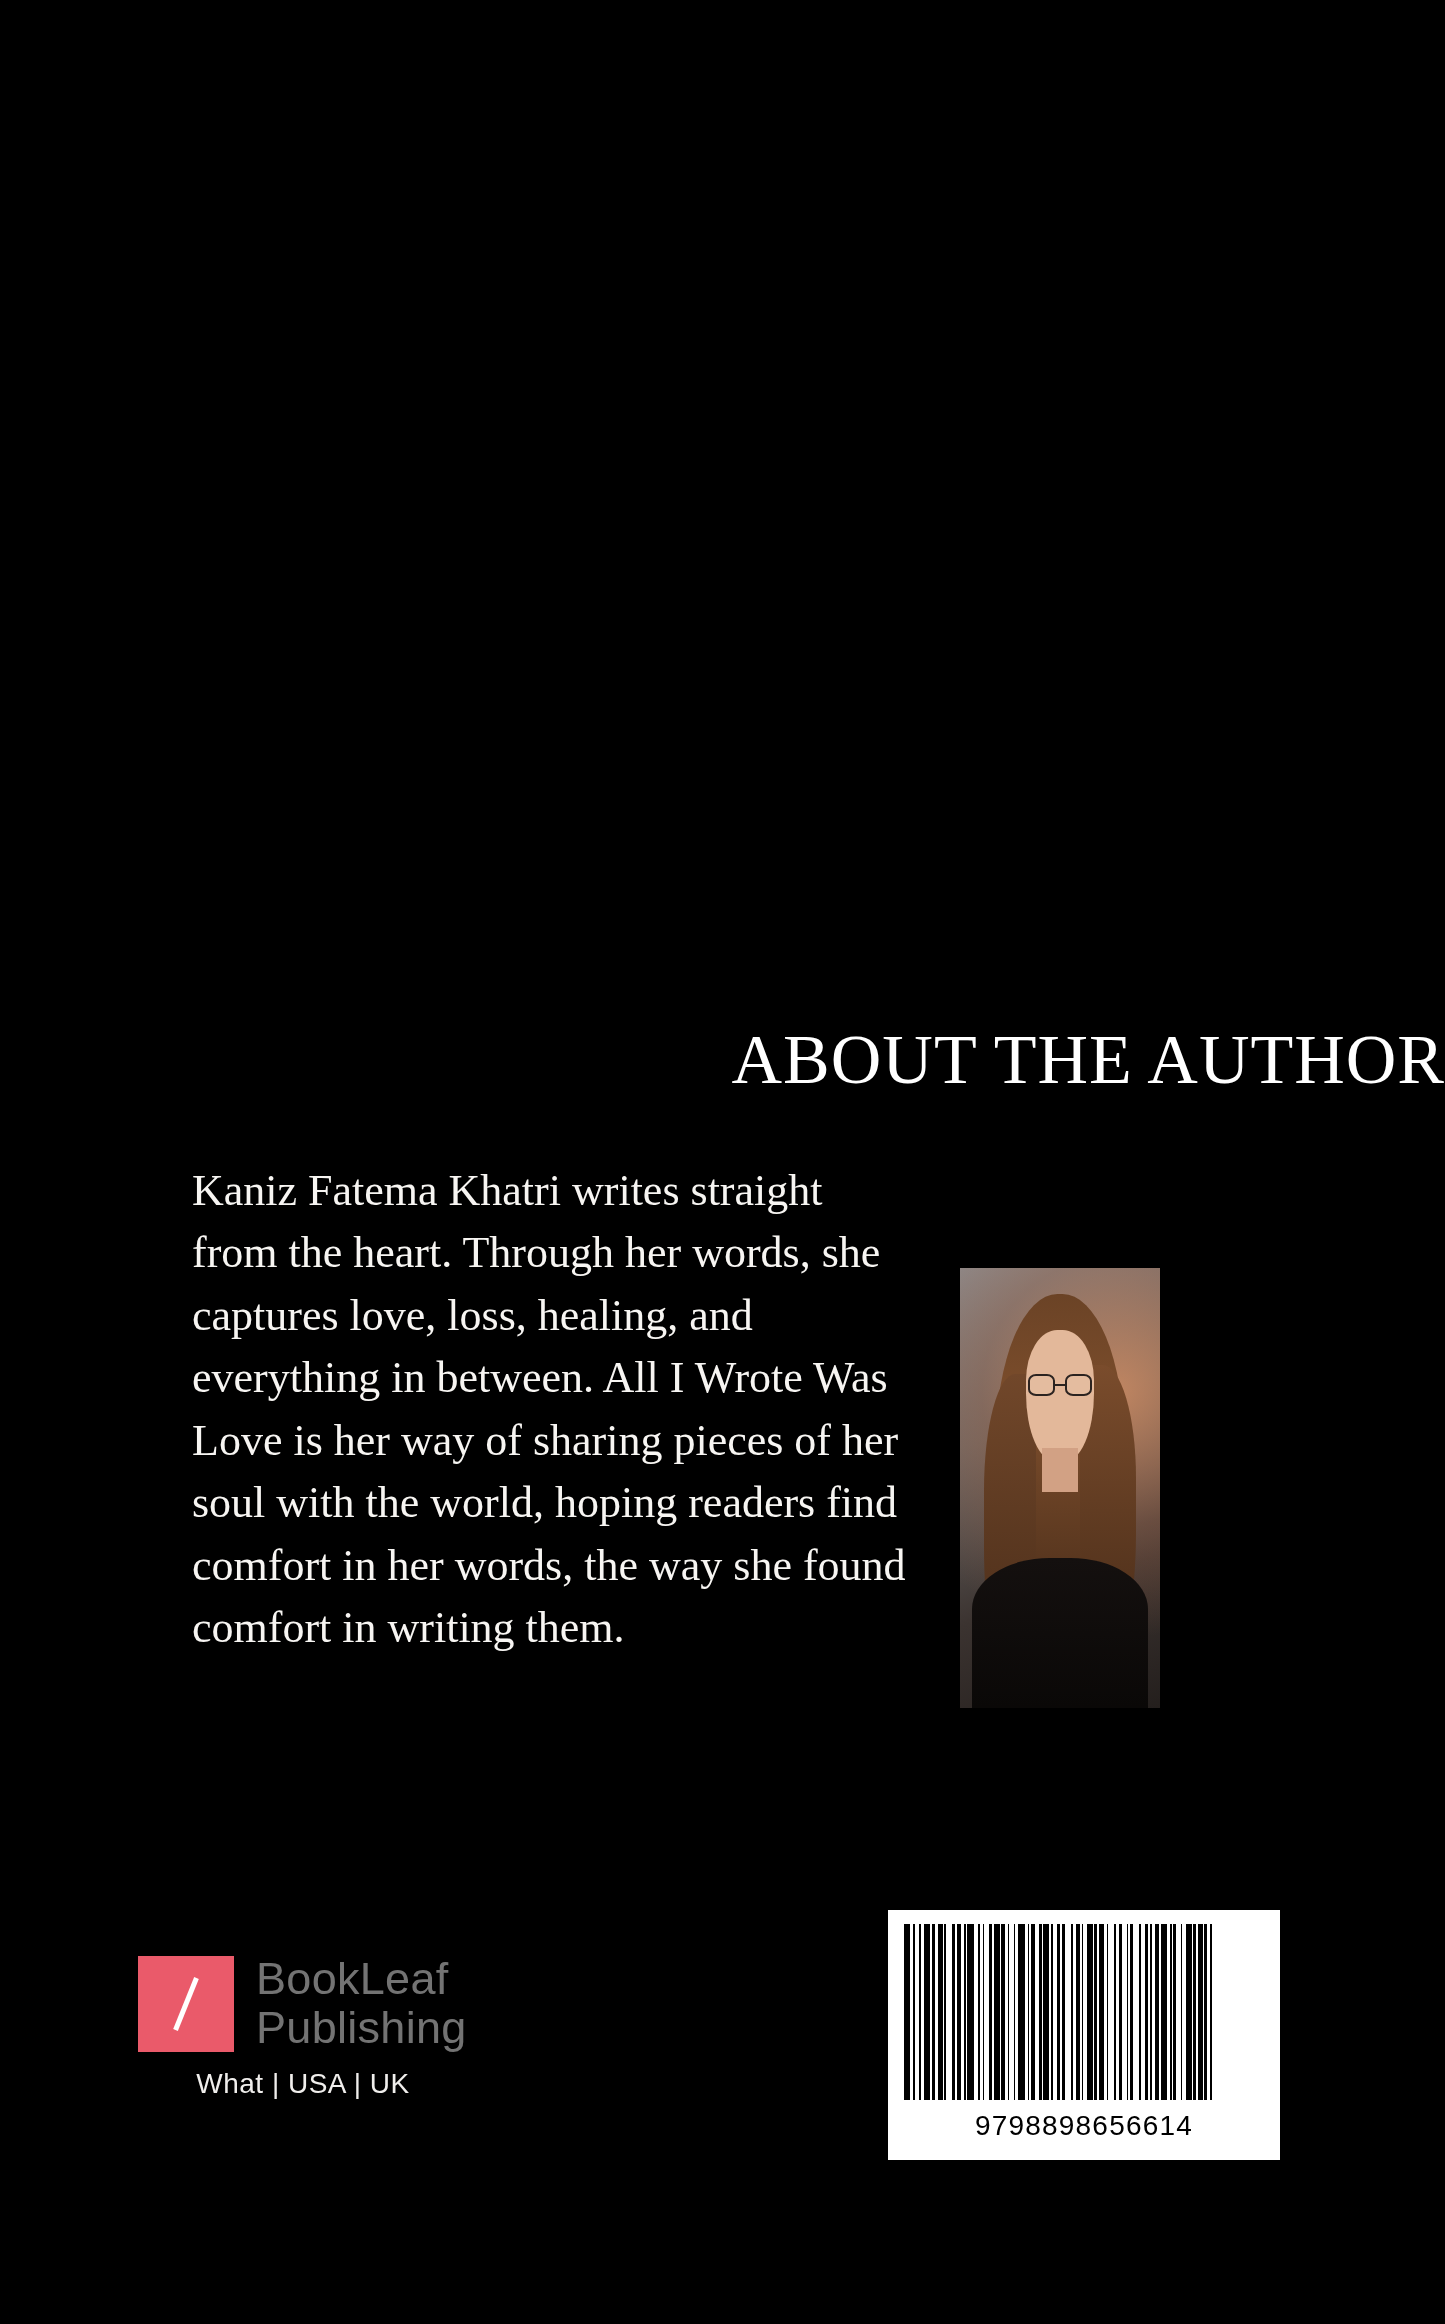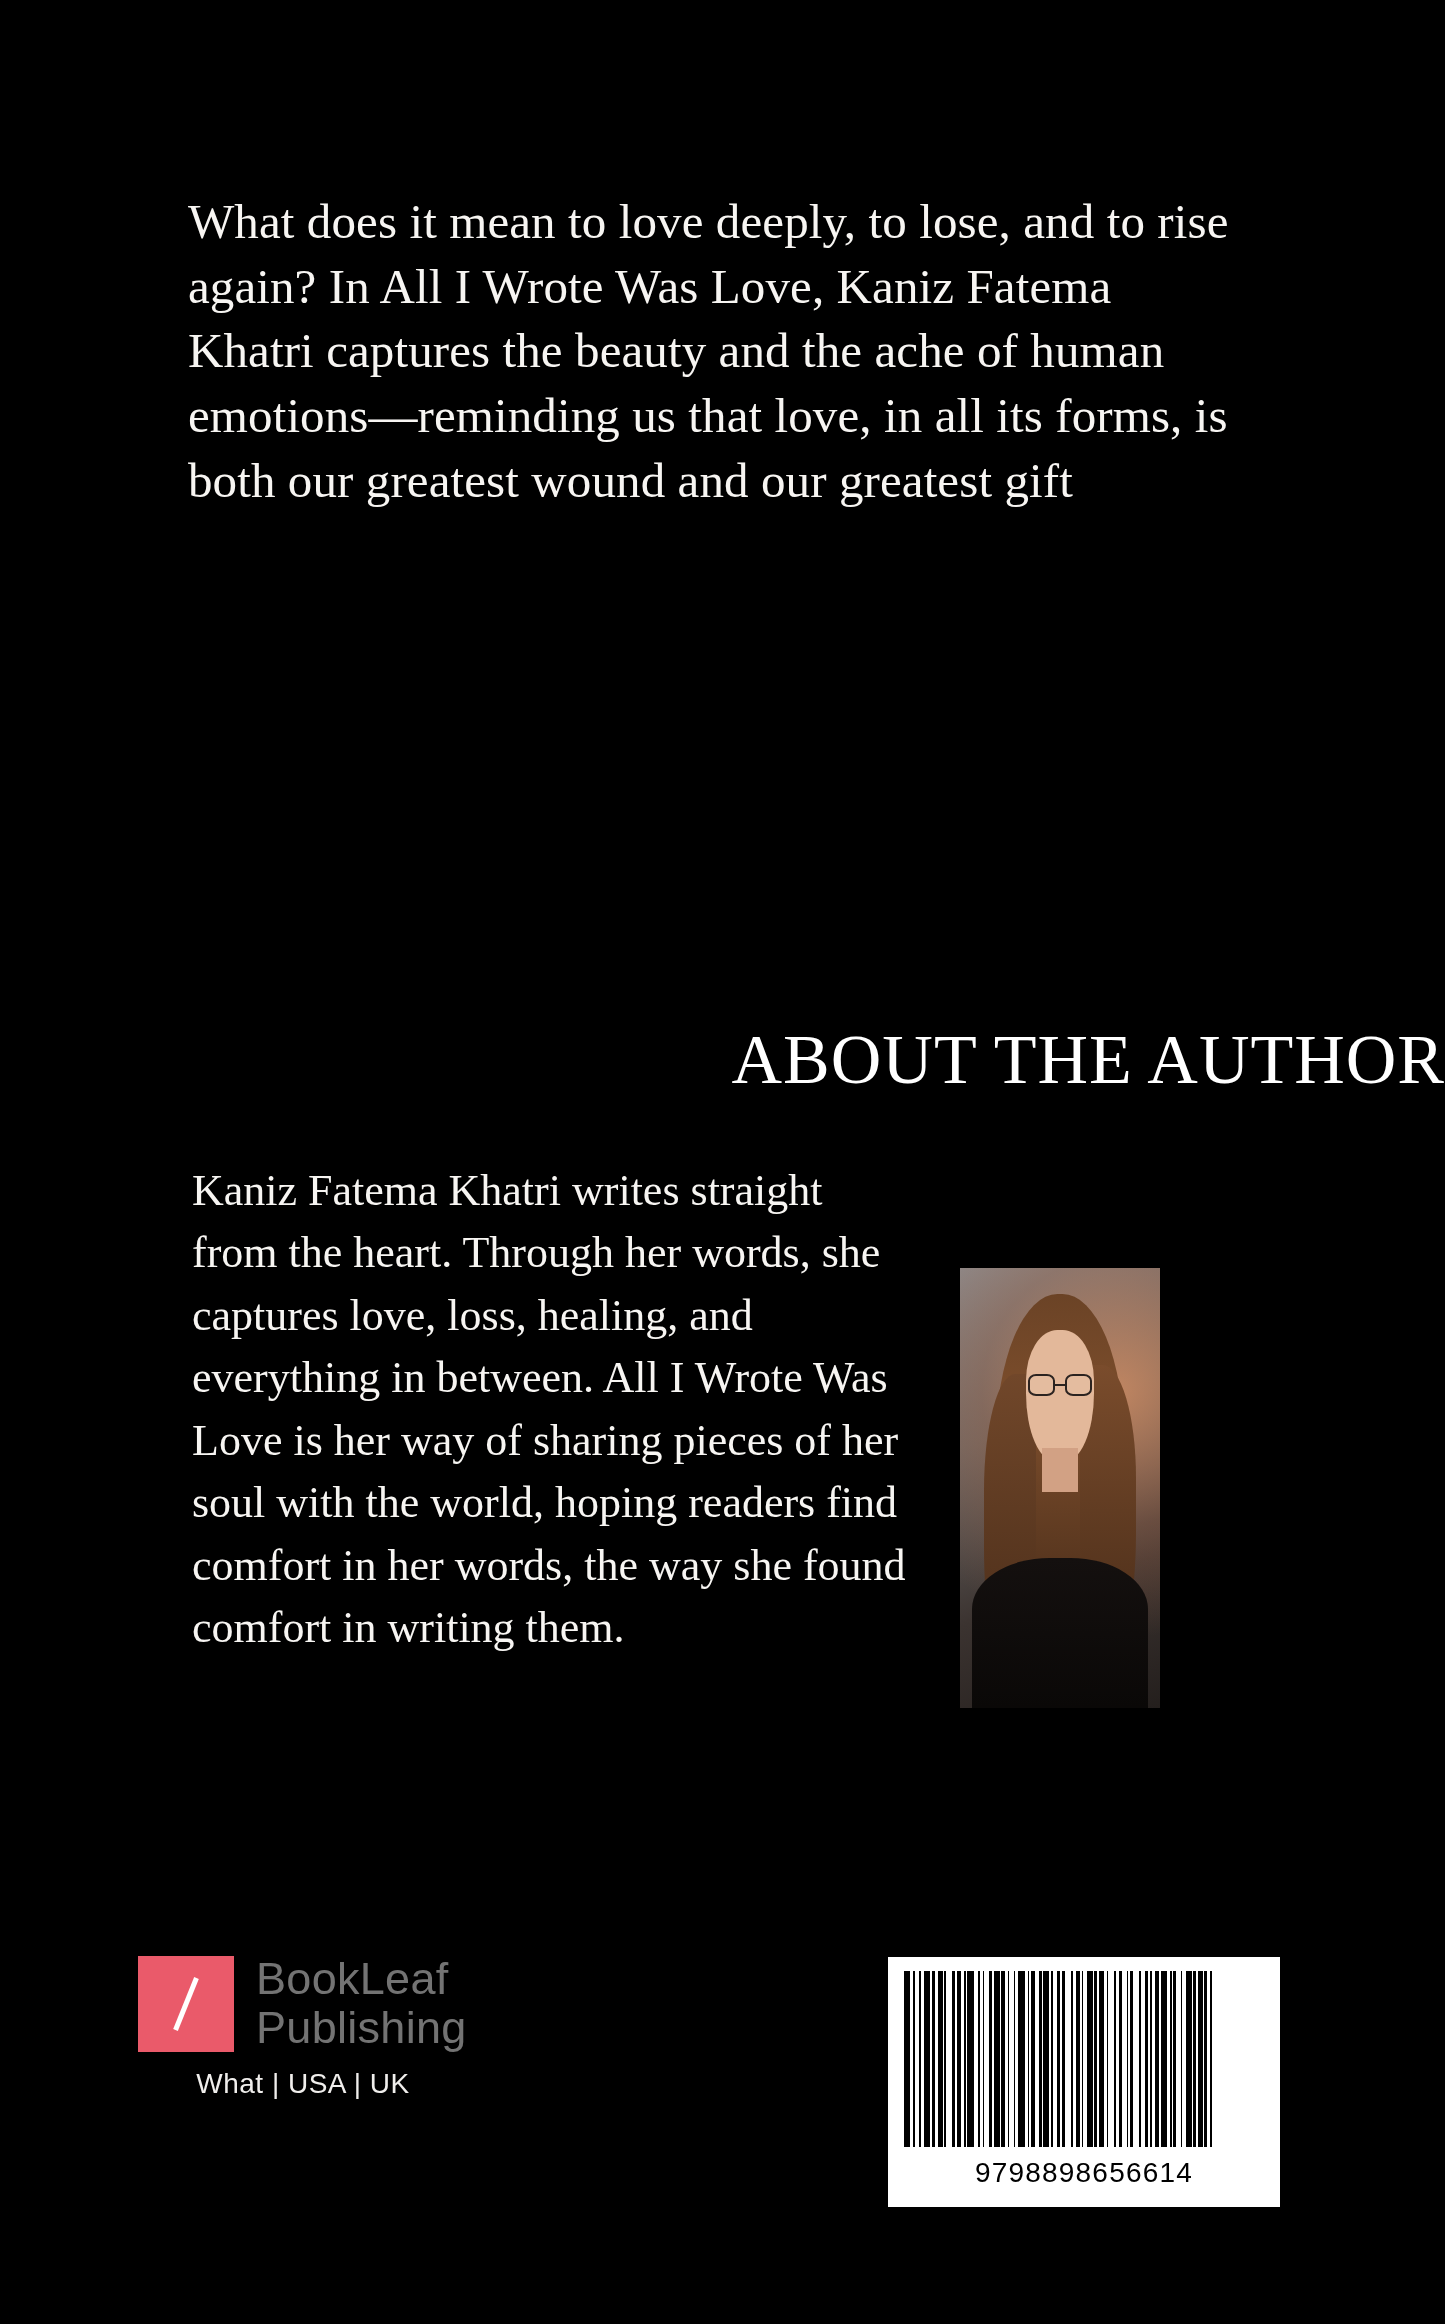--- a/index.html
+++ b/index.html
@@ -211,21 +211,20 @@
   
   .barcode-box {
     position: absolute;
     left: 888px;
     top: 1910px;
     width: 392px;
     height: 250px;
     background: #ffffff;
     box-sizing: border-box;
     padding: 14px 16px 8px 16px;
-    margin-top: 47px;
   }
   .bars {
     height: 176px;
     display: flex;
     align-items: stretch;
     gap: 0;
     overflow: hidden;
   }
   .bars i {
     display: block;
@@ -239,21 +238,20 @@
     color: #000000;
     letter-spacing: 1.2px;
     margin-top: 10px;
   }
 </style>
 </head>
 <body>
 
 <div class="page">
 
-  <div class="blurb">What does it mean to love deeply, to lose, and to rise again? In All I Wrote Was Love, Kaniz Fatema Khatri captures the beauty and the ache of human emotions—reminding us that love, in all its forms, is both our greatest wound and our greatest gift</div>
 
   <div class="about-heading">ABOUT THE AUTHOR</div>
 
   <div class="bio">Kaniz Fatema Khatri writes straight from the heart. Through her words, she captures love, loss, healing, and everything in between. All I Wrote Was Love is her way of sharing pieces of her soul with the world, hoping readers find comfort in her words, the way she found comfort in writing them.</div>
 
   <div class="author-photo">
     <div class="photo-bg"></div>
     <div class="hair"></div>
     <div class="hair-left"></div>
     <div class="hair-right"></div>

